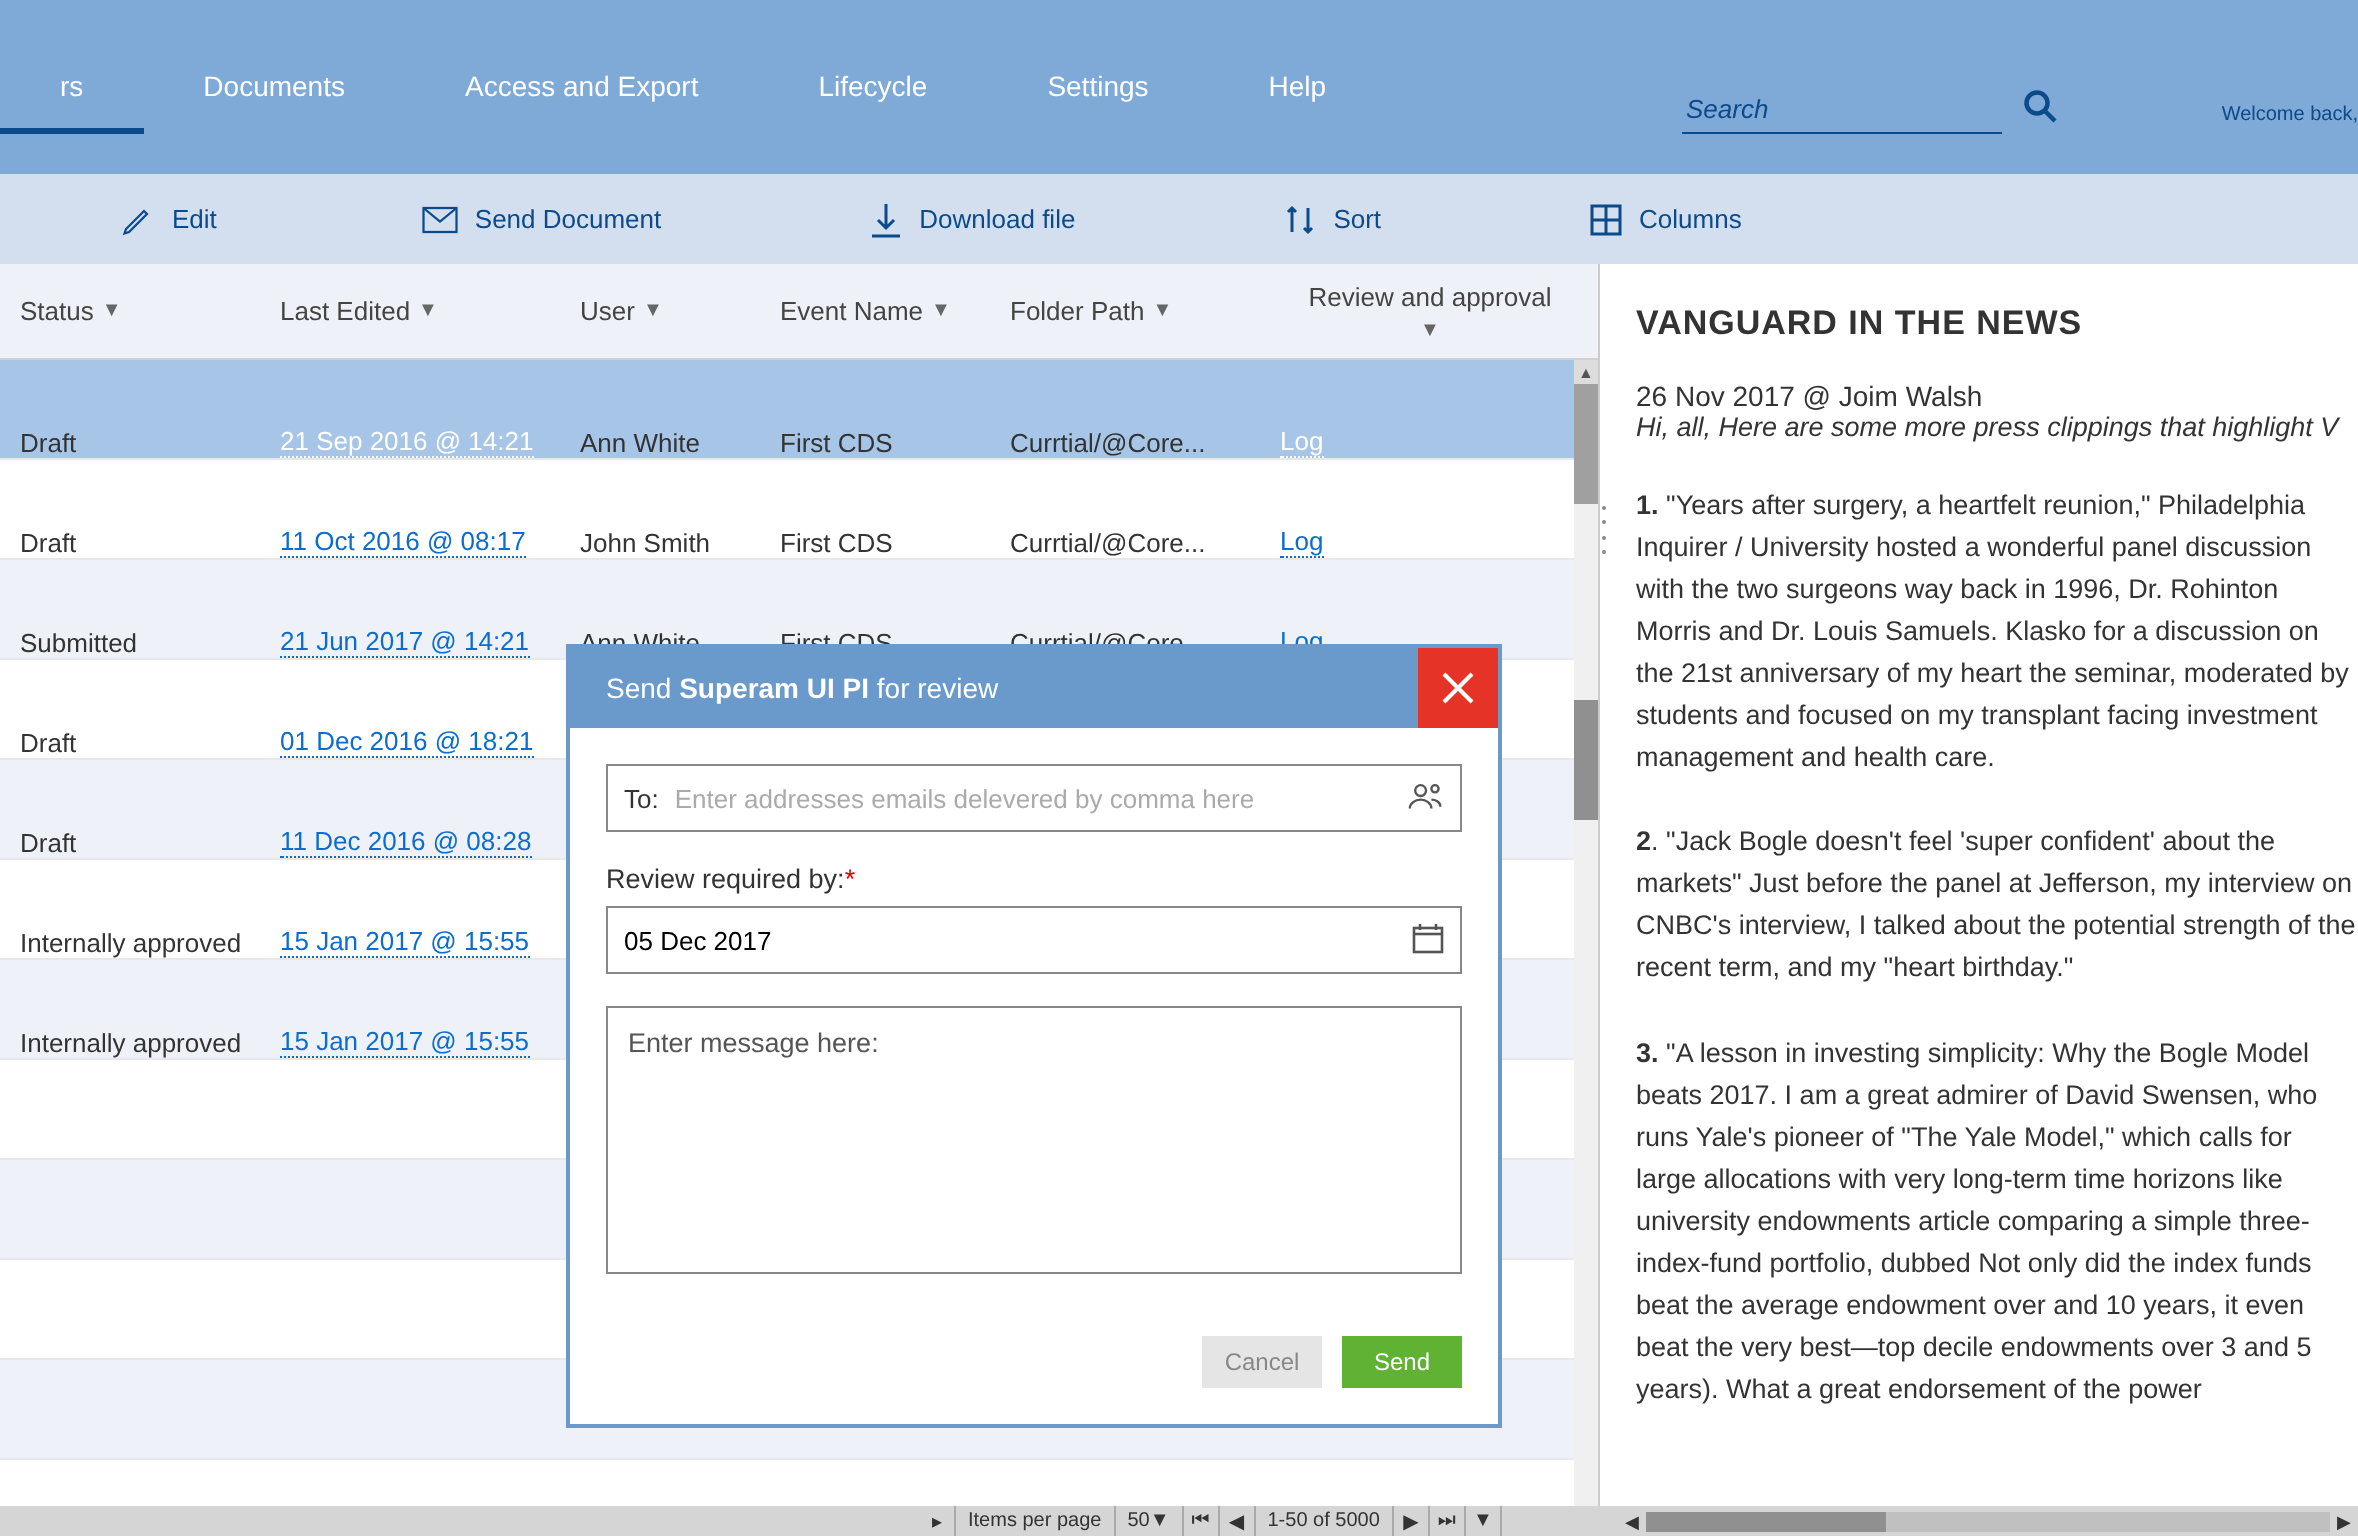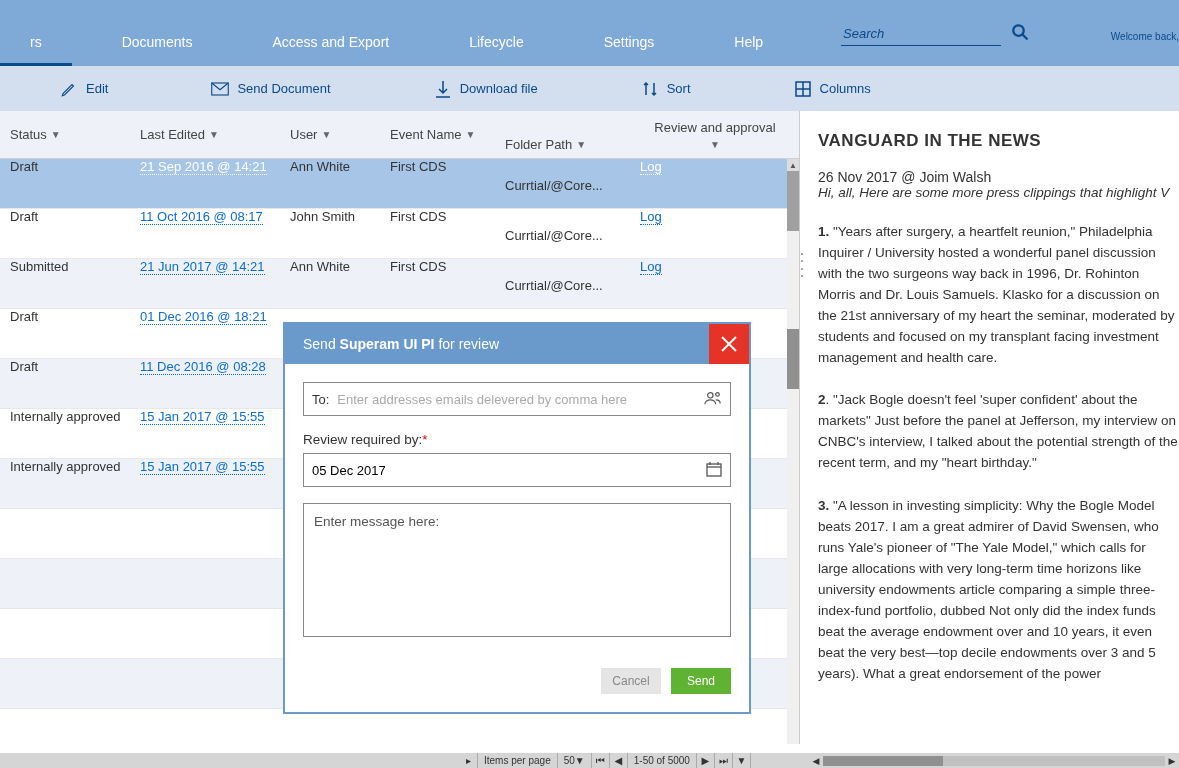--- a/index.html
+++ b/index.html
@@ -1,39 +1,39 @@
 <!DOCTYPE html>
 <html><head>
 <meta charset="utf-8">
 <style>
 * { box-sizing: border-box; margin: 0; padding: 0; }
 body { font-family: Arial, Helvetica, sans-serif; font-size: 13px; color: #333; background: #fff; width: 1179px; height: 768px; overflow: hidden; position: relative; }
-.top-nav { background: #7fa9d6; height: 66px; display: flex; align-items: flex-end; padding-left: 0; position: relative; gap: 20px; }
+.top-nav { background: #7fa9d6; height: 87px; display: flex; align-items: center; padding-left: 0; position: relative; }
 .top-nav .tab { color: #fff; padding: 14px 30px 16px; font-size: 14px; cursor: pointer; position: relative; }
 .top-nav .tab.active::after { content: ''; position: absolute; left: 0; right: 0; bottom: 0; height: 3px; background: #0b4a8b; }
 .top-nav .search-wrap { position: absolute; right: 150px; bottom: 20px; display: flex; align-items: center; }
 .top-nav .search-input { background: transparent; border: none; border-bottom: 1px solid #0b4a8b; color: #0b4a8b; font-style: italic; font-size: 13px; width: 160px; padding: 4px 2px; outline: none; }
 .top-nav .search-input::placeholder { color: #0b4a8b; font-style: italic; }
 .top-nav .search-icon { color: #0b4a8b; font-size: 18px; margin-left: 10px; cursor: pointer; }
 .top-nav .welcome { position: absolute; right: 0; bottom: 24px; color: #0b4a8b; font-size: 10px; }
 .toolbar { background: #d3dfef; height: 45px; display: flex; align-items: center; padding-left: 60px; gap: 103px; }
 .toolbar .tool { color: #0b4a8b; font-size: 13px; cursor: pointer; display: flex; align-items: center; gap: 8px; }
 .toolbar .tool .ticon { width: 18px; height: 18px; display: inline-flex; align-items: center; justify-content: center; }
 .main { display: flex; height: calc(768px - 75px - 45px - 15px); }
 .left-panel { width: 800px; position: relative; overflow: hidden; border-right: 1px solid #ccc; }
 .table-header { display: flex; height: 48px; align-items: center; background: #eef2f8; border-bottom: 1px solid #d0d0d0; }
 .col-status { width: 140px; padding-left: 10px; }
 .col-edited { width: 150px; }
 .col-user { width: 100px; }
 .col-event { width: 115px; }
-.col-folder { width: 125px; margin-top: 19px; }
+.col-folder { width: 125px; }
 .col-review { width: 160px; padding-left: 10px; flex-direction: column; }
 .th { color: #444; font-size: 13px; display: flex; align-items: center; gap: 4px; cursor: pointer; }
 .th .caret { font-size: 10px; color: #666; }
-.row { display: flex; align-items: flex-start; height: 50px; border-bottom: 1px solid #e8e8e8; }
+.row { display: flex; align-items: flex-end; height: 50px; border-bottom: 1px solid #e8e8e8; }
 .row.alt { background: #eef2f8; }
 .row.selected { background: #a7c5e6; }
 .cell { font-size: 13px; }
 .link-cell { color: #0b6dd0; border-bottom: 1px dotted #0b6dd0; cursor: pointer; display: inline-block; }
 .row.selected .link-cell { color: #fff; border-bottom-color: #fff; }
 .scroll-track { position: absolute; right: 0; top: 48px; width: 12px; bottom: 0; background: #f0f0f0; }
 .scroll-arrow { width: 12px; height: 12px; background: #ddd; display: flex; align-items: center; justify-content: center; font-size: 8px; color: #555; }
 .scroll-thumb { position: absolute; left: 0; width: 12px; background: #a0a0a0; }
 .right-panel { flex: 1; padding: 20px 0 20px 18px; overflow: hidden; position: relative; }
 .right-panel h2 { font-size: 17px; font-weight: bold; letter-spacing: 0.5px; margin-bottom: 18px; }

